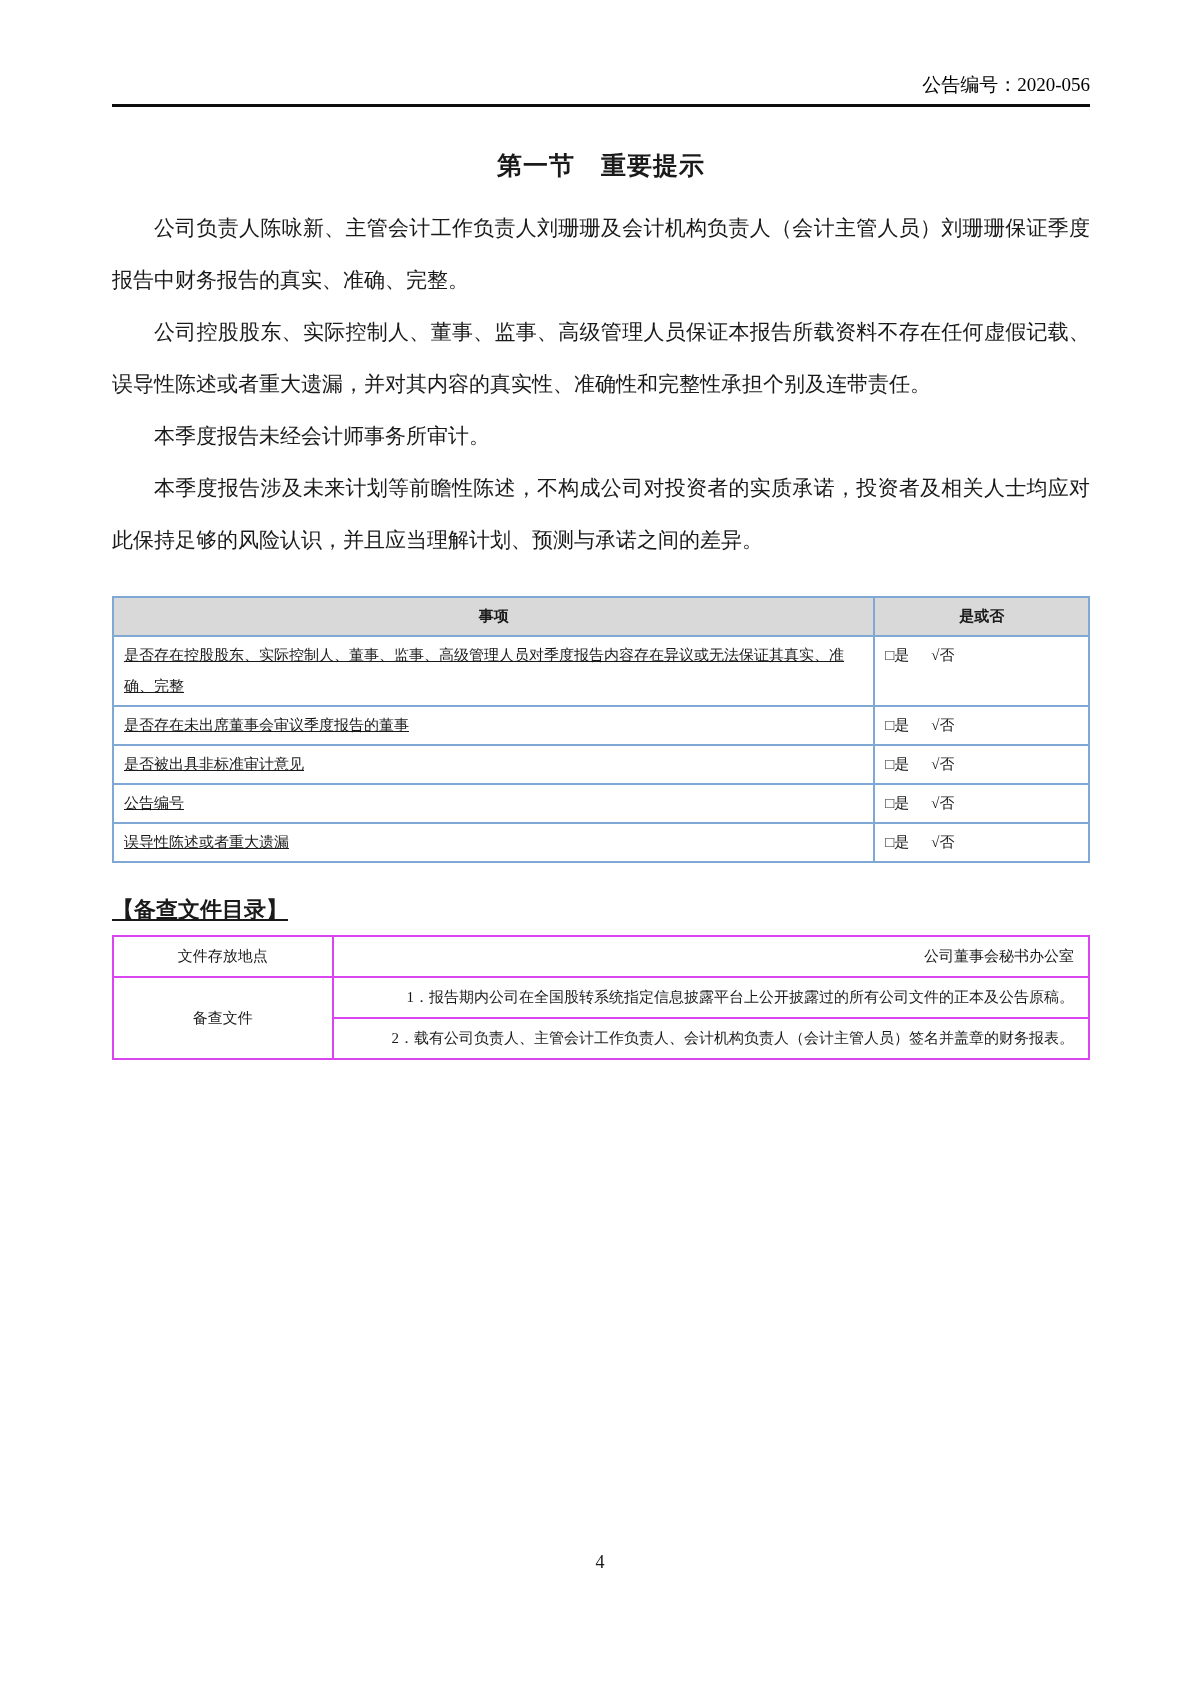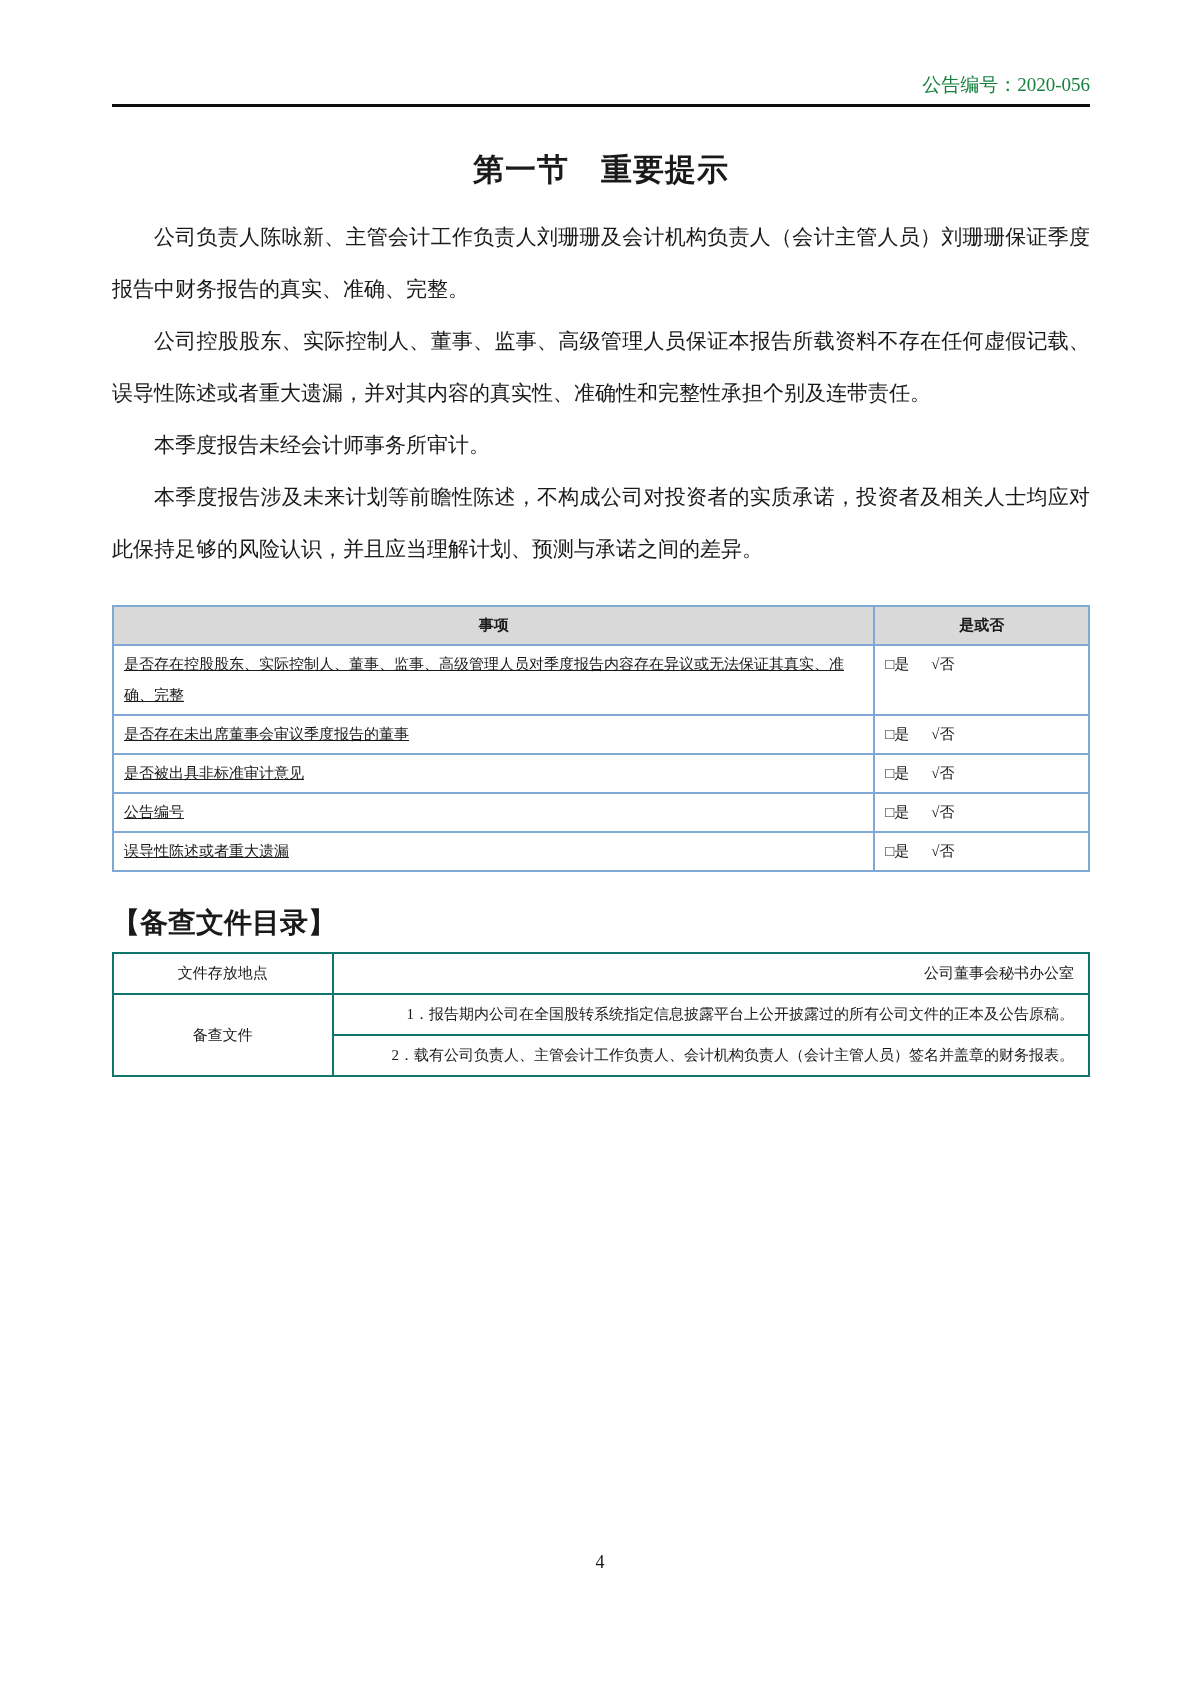--- a/index.html
+++ b/index.html
@@ -13,32 +13,32 @@
   }
   .content {
     box-sizing: border-box;
     padding: 74px 110px 0 112px;
   }
   
   .doc-header {
     text-align: right;
     font-size: 19px;
     line-height: 22px;
-    color: #15803d;
+    color: #000000;
   }
   .header-rule {
     border: 0;
     border-top: 3px solid #0d0d0d;
     margin: 8px 0 0 0;
   }
   
   .doc-title {
     margin: 42px 0 20px 0;
     text-align: center;
-    font-size: 31px;
+    font-size: 25px;
     font-weight: bold;
     letter-spacing: 1px;
   }
   
   .para {
     margin: 0;
     font-size: 21px;
     line-height: 52px;
     text-align: justify;
     text-indent: 2em;
@@ -67,26 +67,27 @@
     text-align: left;
     vertical-align: top;
     white-space: nowrap;
   }
   .check-icon { margin-left: 22px; }
   .col-item { width: 78%; }
   .col-answer { width: 22%; }
   
   .section-heading {
     margin: 32px 0 10px 0;
-    font-size: 28px;
+    font-size: 22px;
     font-weight: bold;
+    text-decoration: underline;
   }
   
   table.docs td {
-    border: 2px solid #0f766e;
+    border: 2px solid #d946ef;
     padding: 3px 14px;
     line-height: 33px;
   }
   .docs .label-cell {
     text-align: center;
     vertical-align: middle;
   }
   .docs .value-cell { text-align: right; }
   .docs .col-label { width: 22.5%; }
   .docs .col-value { width: 77.5%; }

